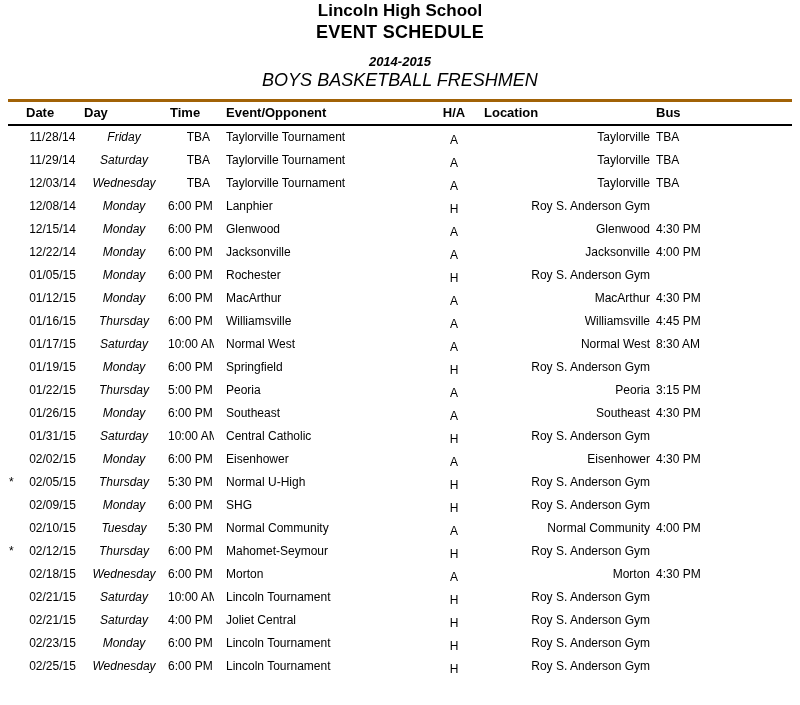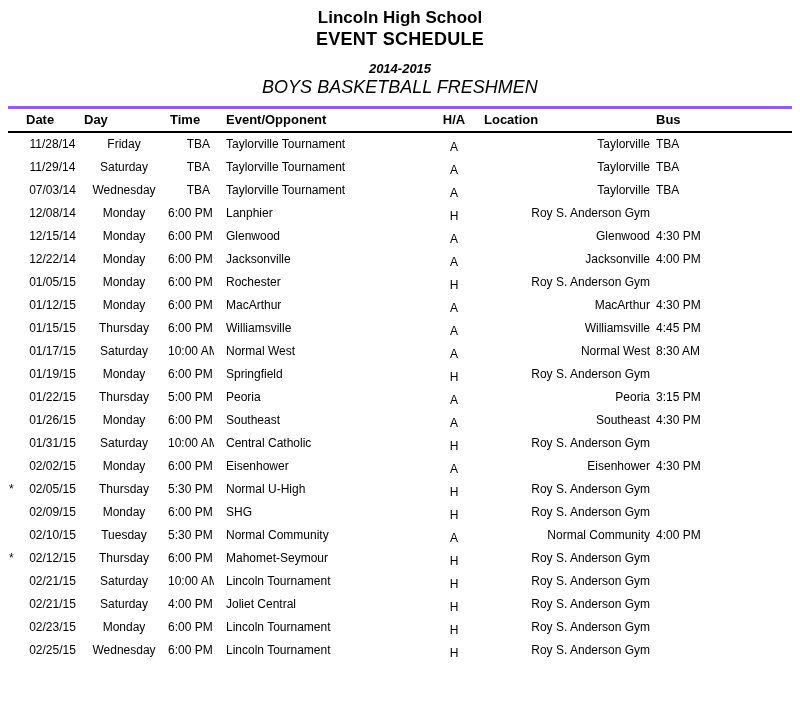--- a/index.html
+++ b/index.html
@@ -9,21 +9,20 @@
   body {
     width: 800px;
     height: 705px;
     background: #ffffff;
     color: #000000;
     font-family: "Liberation Sans", sans-serif;
     overflow: hidden;
   }
   .titles {
     text-align: center;
-    padding-top: 7px;
   }
   .school-name {
     font-size: 17px;
     font-weight: 700;
     line-height: 1.3;
   }
   .main-title {
     font-size: 18px;
     font-weight: 700;
     line-height: 1.2;
@@ -43,21 +42,21 @@
   }
   .schedule-wrap {
     margin: 7px 8px 0 8px;
   }
   table {
     width: 100%;
     border-collapse: collapse;
     table-layout: fixed;
   }
   thead tr {
-    border-top: 3px solid #8b5cf6;
+    border-top: 3px solid #a16207;
     border-bottom: 2px solid #000;
   }
   th {
     font-size: 13px;
     font-weight: 700;
     text-align: left;
     padding: 3px 0 4px 0;
     white-space: nowrap;
   }
   td {
@@ -72,21 +71,21 @@
   th.h-date      { padding-left: 2px; }
   th.h-day       { padding-left: 4px; }
   th.h-time      { padding-left: 2px; }
   th.h-event     { padding-left: 12px; }
   th.h-ha        { text-align: center; }
   th.h-location  { padding-left: 16px; }
   th.h-bus       { padding-left: 6px; }
 
   td.c-star      { text-align: left; padding-left: 1px; font-size: 12px; }
   td.c-date      { text-align: center; padding-left: 1px; }
-  td.c-day       { text-align: center; }
+  td.c-day       { text-align: center; font-style: italic; }
   td.c-time      { text-align: right; padding-right: 4px; }
   td.c-event     { text-align: left; padding-left: 12px; }
   td.c-ha        { text-align: center; }
   td.c-ha span   { position: relative; top: 3px; display: inline-block; }
   td.c-location  { text-align: right; padding-left: 16px; margin-top: 32px; }
   td.c-bus       { text-align: left; padding-left: 6px; }
 </style>
 </head>
 <body>
 
@@ -137,21 +136,21 @@
           <td class="c-date">11/29/14</td>
           <td class="c-day">Saturday</td>
           <td class="c-time">TBA</td>
           <td class="c-event">Taylorville Tournament</td>
           <td class="c-ha"><span>A</span></td>
           <td class="c-location">Taylorville</td>
           <td class="c-bus">TBA</td>
         </tr>
         <tr>
           <td class="c-star"></td>
-          <td class="c-date">07/03/14</td>
+          <td class="c-date">12/03/14</td>
           <td class="c-day">Wednesday</td>
           <td class="c-time">TBA</td>
           <td class="c-event">Taylorville Tournament</td>
           <td class="c-ha"><span>A</span></td>
           <td class="c-location">Taylorville</td>
           <td class="c-bus">TBA</td>
         </tr>
         <tr>
           <td class="c-star"></td>
           <td class="c-date">12/08/14</td>
@@ -197,21 +196,21 @@
           <td class="c-date">01/12/15</td>
           <td class="c-day">Monday</td>
           <td class="c-time">6:00 PM</td>
           <td class="c-event">MacArthur</td>
           <td class="c-ha"><span>A</span></td>
           <td class="c-location">MacArthur</td>
           <td class="c-bus">4:30 PM</td>
         </tr>
         <tr>
           <td class="c-star"></td>
-          <td class="c-date">01/15/15</td>
+          <td class="c-date">01/16/15</td>
           <td class="c-day">Thursday</td>
           <td class="c-time">6:00 PM</td>
           <td class="c-event">Williamsville</td>
           <td class="c-ha"><span>A</span></td>
           <td class="c-location">Williamsville</td>
           <td class="c-bus">4:45 PM</td>
         </tr>
         <tr>
           <td class="c-star"></td>
           <td class="c-date">01/17/15</td>
@@ -307,20 +306,30 @@
           <td class="c-date">02/12/15</td>
           <td class="c-day">Thursday</td>
           <td class="c-time">6:00 PM</td>
           <td class="c-event">Mahomet-Seymour</td>
           <td class="c-ha"><span>H</span></td>
           <td class="c-location">Roy S. Anderson Gym</td>
           <td class="c-bus"></td>
         </tr>
         <tr>
           <td class="c-star"></td>
+          <td class="c-date">02/18/15</td>
+          <td class="c-day">Wednesday</td>
+          <td class="c-time">6:00 PM</td>
+          <td class="c-event">Morton</td>
+          <td class="c-ha"><span>A</span></td>
+          <td class="c-location">Morton</td>
+          <td class="c-bus">4:30 PM</td>
+        </tr>
+        <tr>
+          <td class="c-star"></td>
           <td class="c-date">02/21/15</td>
           <td class="c-day">Saturday</td>
           <td class="c-time">10:00 AM</td>
           <td class="c-event">Lincoln Tournament</td>
           <td class="c-ha"><span>H</span></td>
           <td class="c-location">Roy S. Anderson Gym</td>
           <td class="c-bus"></td>
         </tr>
         <tr>
           <td class="c-star"></td>

